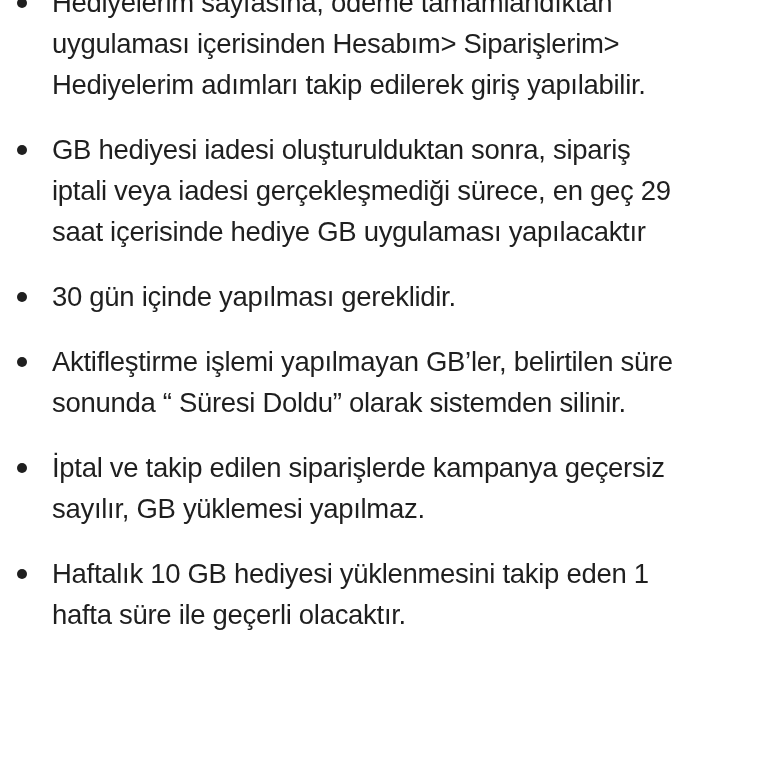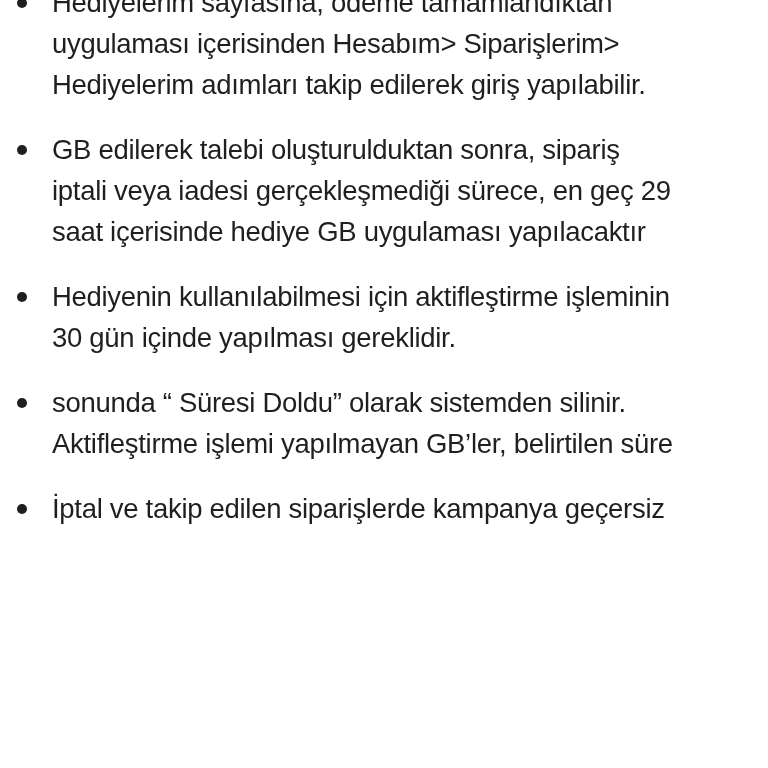--- a/index.html
+++ b/index.html
@@ -25,31 +25,36 @@
 
 <div class="doc">
   <div class="item">
     <span class="bullet"></span>
     <span class="line">Hediyelerim sayfasına, ödeme tamamlandıktan</span>
     <span class="line">uygulaması içerisinden Hesabım&gt; Siparişlerim&gt;</span>
     <span class="line">Hediyelerim adımları takip edilerek giriş yapılabilir.</span>
   </div>
   <div class="item">
     <span class="bullet"></span>
-    <span class="line">GB edilerek talebi oluşturulduktan sonra, sipariş</span>
+    <span class="line">GB hediyesi iadesi oluşturulduktan sonra, sipariş</span>
     <span class="line">iptali veya iadesi gerçekleşmediği sürece, en geç 29</span>
     <span class="line">saat içerisinde hediye GB uygulaması yapılacaktır</span>
   </div>
   <div class="item">
     <span class="bullet"></span>
-    <span class="line">Hediyenin kullanılabilmesi için aktifleştirme işleminin</span>
     <span class="line">30 gün içinde yapılması gereklidir.</span>
   </div>
   <div class="item">
     <span class="bullet"></span>
+    <span class="line">Aktifleştirme işlemi yapılmayan GB’ler, belirtilen süre</span>
     <span class="line">sonunda “ Süresi Doldu” olarak sistemden silinir.</span>
-    <span class="line">Aktifleştirme işlemi yapılmayan GB’ler, belirtilen süre</span>
   </div>
   <div class="item">
     <span class="bullet"></span>
     <span class="line">İptal ve takip edilen siparişlerde kampanya geçersiz</span>
+    <span class="line">sayılır, GB yüklemesi yapılmaz.</span>
+  </div>
+  <div class="item">
+    <span class="bullet"></span>
+    <span class="line">Haftalık 10 GB hediyesi yüklenmesini takip eden 1</span>
+    <span class="line">hafta süre ile geçerli olacaktır.</span>
   </div>
 </div>
 
 </body></html>

